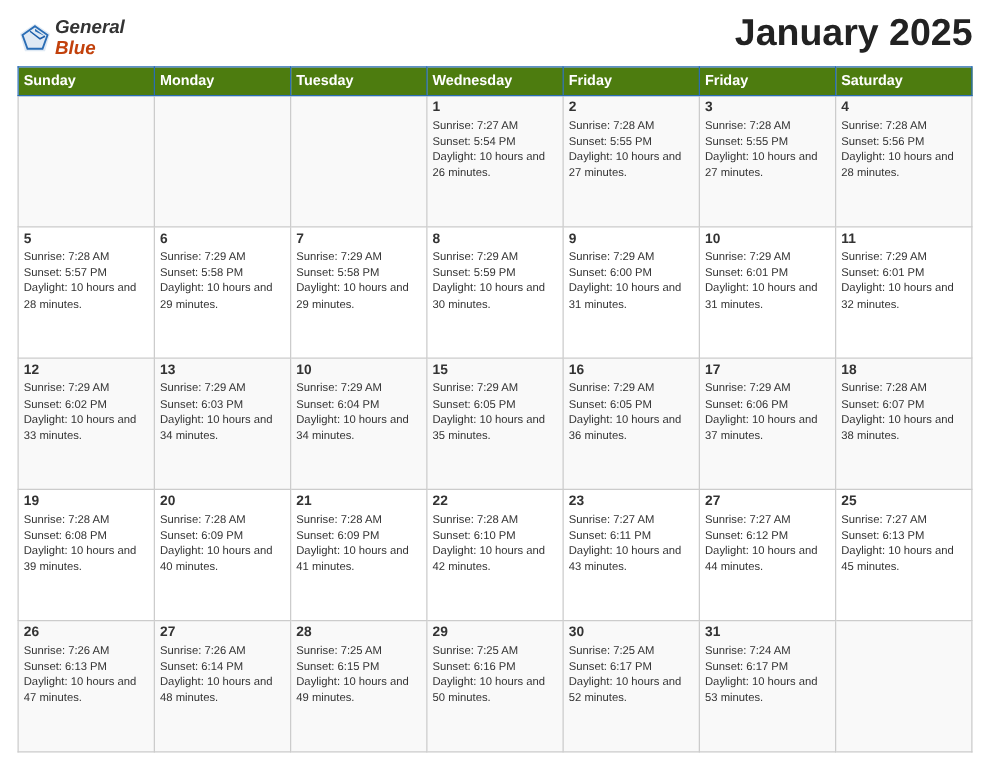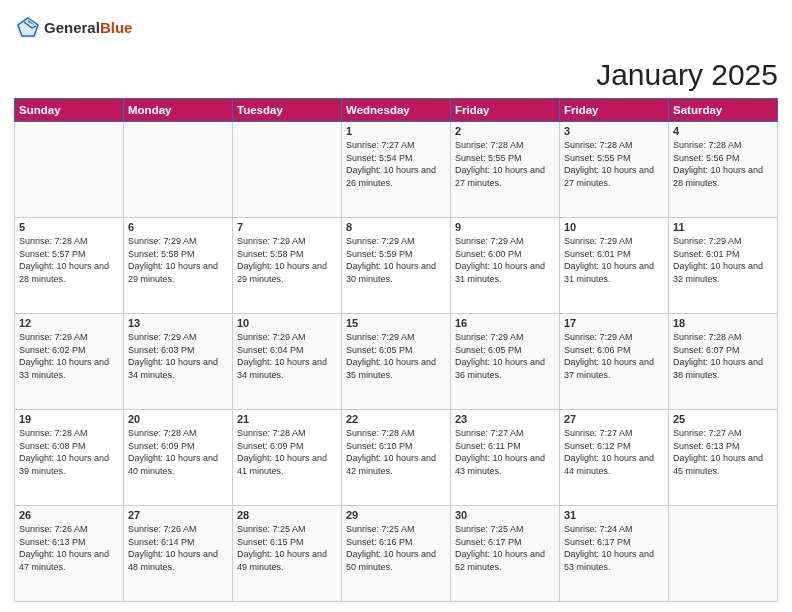--- a/index.html
+++ b/index.html
@@ -23,22 +23,23 @@
       justify-content: space-between;
       margin-bottom: 6px;
     }
     .logo {
       display: flex;
       align-items: center;
       margin-top: 4px;
     }
     .logo-text {
       display: flex;
-      flex-direction: row;
+      flex-direction: column;
       line-height: 1.1;
+      font-style: italic;
     }
     .logo-general {
       font-size: 15px;
       font-weight: bold;
       color: #333;
     }
     .logo-blue {
       font-size: 15px;
       font-weight: bold;
       color: #c2410c;
@@ -46,38 +47,37 @@
     .logo-icon {
       width: 28px;
       height: 28px;
       margin-right: 2px;
     }
     .title-block {
       text-align: right;
     }
     .title-block h1 {
       font-size: 30px;
-      font-weight: normal;
+      font-weight: bold;
       color: #222;
-      margin-top: 48px;
     }
     .title-block h2 {
       font-size: 15px;
       font-weight: normal;
       color: #444;
     }
     .calendar {
       flex: 1;
       border: 1px solid #ccc;
       border-collapse: collapse;
       width: 100%;
       table-layout: fixed;
     }
     .calendar th {
-      background: #be185d;
+      background: #4d7c0f;
       color: #fff;
       font-size: 11.5px;
       font-weight: bold;
       padding: 5px 4px;
       border: 1px solid #2a6db5;
       text-align: left;
     }
     .calendar td {
       border: 1px solid #ccc;
       vertical-align: top;

